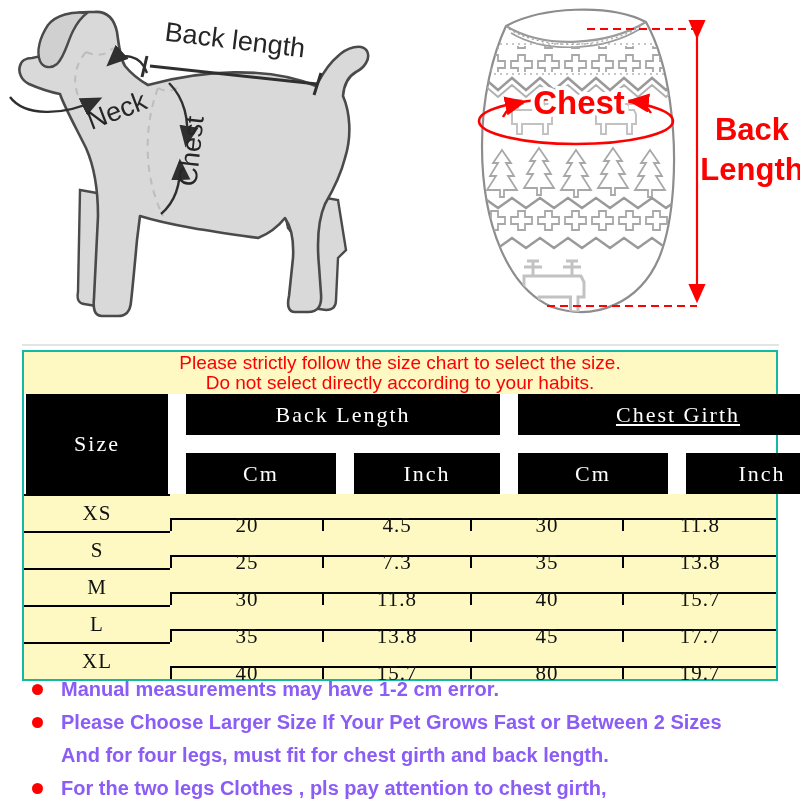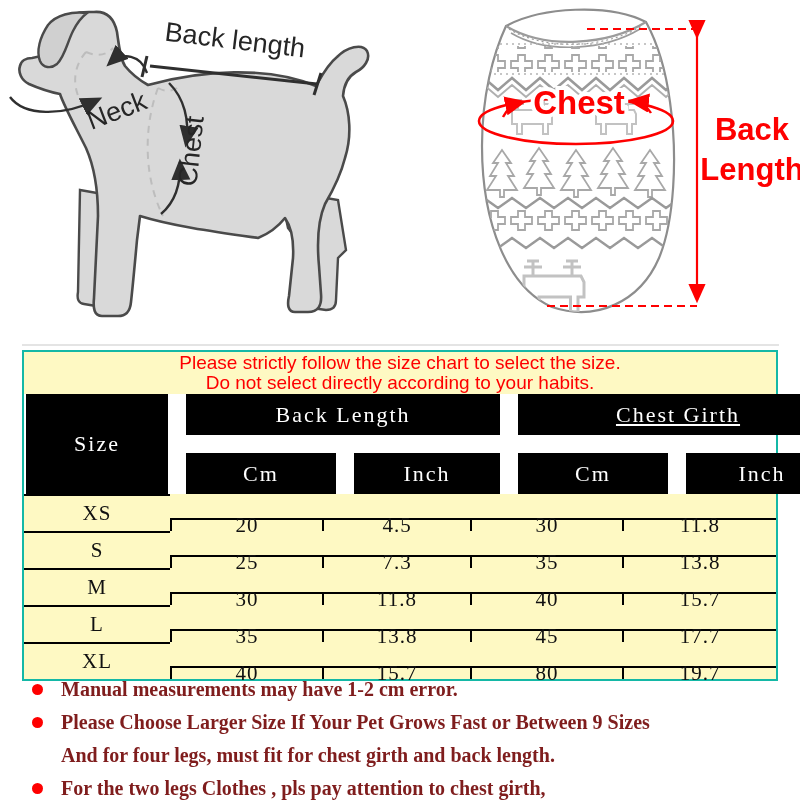--- a/index.html
+++ b/index.html
@@ -31,21 +31,21 @@
   .hc.cgin{grid-area:2/5/3/6;}
   .tbl-body{display:grid;grid-template-columns:146px 152px 148px 152px 154px;grid-auto-rows:37px;}
   .bc{display:flex;align-items:center;justify-content:center;color:#111;
       font-family:"Liberation Serif",serif;font-size:21px;letter-spacing:1px;
       border-top:2px solid #000;box-sizing:border-box;}
   .bc.cl{border-left:2px solid #000;margin-top:24px;}
 
   .notes{position:absolute;left:28px;top:678px;width:740px;}
   .note-row{display:flex;align-items:flex-start;margin-bottom:11px;}
   .note-dot{width:11px;height:11px;border-radius:50%;background:#fe0000;margin:6px 18px 0 4px;flex:0 0 auto;}
-  .note-text{color:#7f1d1d;font-family:Liberation Serif, serif;font-weight:bold;font-size:20px;line-height:22px;}
+  .note-text{color:#8b5cf6;font-family:Liberation Sans, sans-serif;font-weight:bold;font-size:20px;line-height:22px;}
   .note-cont{margin-left:33px;}
 </style>
 </head>
 <body>
 
 <div id="stage">
 
   <svg class="dog-svg" width="400" height="350" viewBox="0 0 400 350">
     <defs>
       <marker id="mDark" markerWidth="11" markerHeight="9" refX="7.5" refY="4" orient="auto">
@@ -208,21 +208,21 @@
     </div>
   </div>
 
   <div class="notes">
     <div class="note-row">
       <span class="note-dot"></span>
       <span class="note-text">Manual measurements may have 1-2 cm error.</span>
     </div>
     <div class="note-row">
       <span class="note-dot"></span>
-      <span class="note-text">Please Choose Larger Size If Your Pet Grows Fast or Between 9 Sizes</span>
+      <span class="note-text">Please Choose Larger Size If Your Pet Grows Fast or Between 2 Sizes</span>
     </div>
     <div class="note-row note-cont">
       <span class="note-text">And for four legs, must fit for chest girth and back length.</span>
     </div>
     <div class="note-row">
       <span class="note-dot"></span>
       <span class="note-text">For the two legs Clothes , pls pay attention to chest girth,</span>
     </div>
   </div>
 

